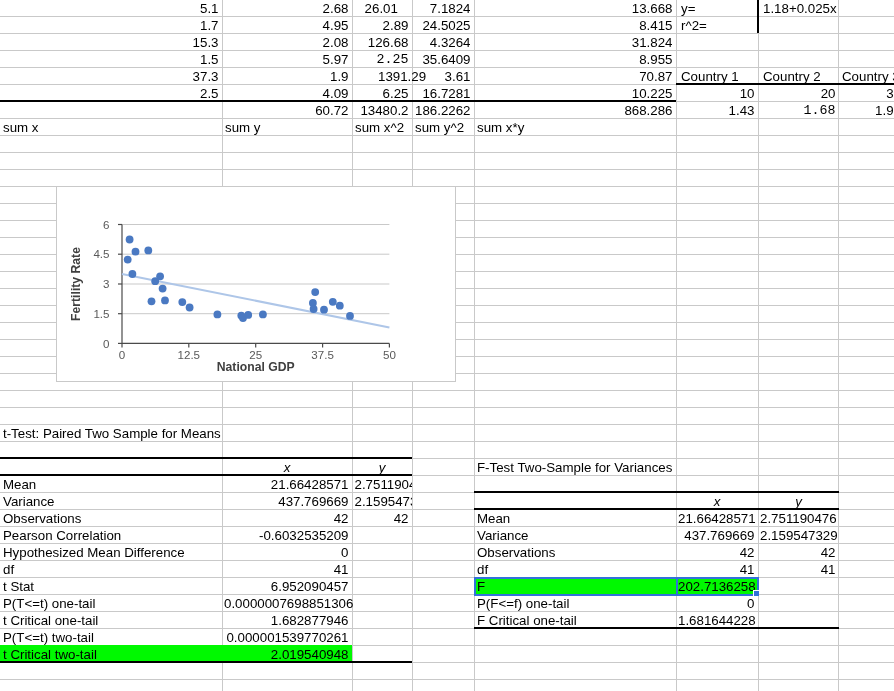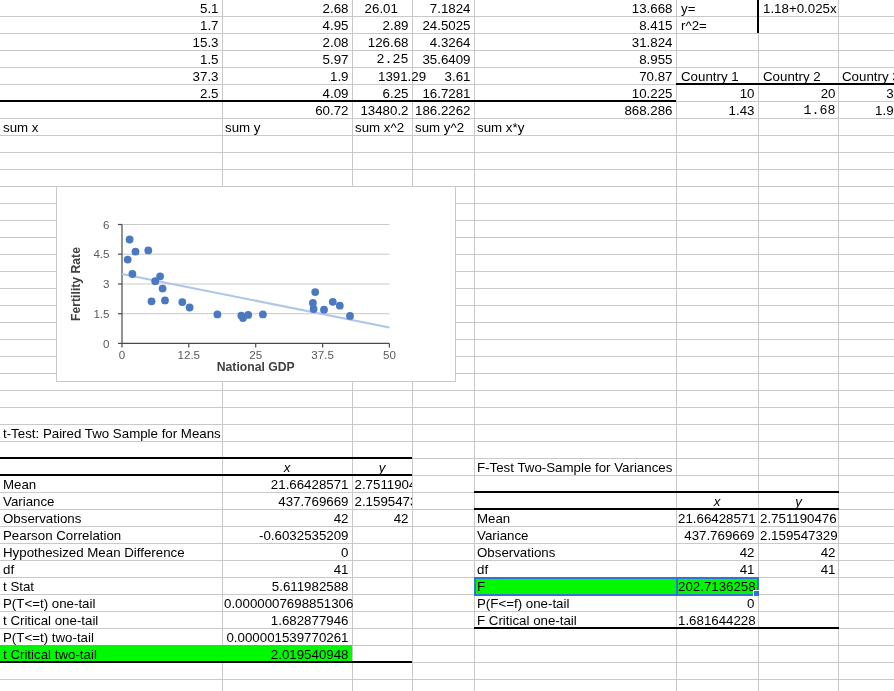--- a/index.html
+++ b/index.html
@@ -149,21 +149,21 @@
 <div class="c " style="left:3px;top:510px;">Observations</div>
 <div class="c " style="left:224px;top:510px;width:124.5px;text-align:right;">42</div>
 <div class="c " style="left:354px;top:510px;width:54.5px;text-align:right;">42</div>
 <div class="c " style="left:3px;top:527px;">Pearson Correlation</div>
 <div class="c " style="left:224px;top:527px;width:124.5px;text-align:right;">-0.6032535209</div>
 <div class="c " style="left:3px;top:544px;">Hypothesized Mean Difference</div>
 <div class="c " style="left:224px;top:544px;width:124.5px;text-align:right;">0</div>
 <div class="c " style="left:3px;top:561px;">df</div>
 <div class="c " style="left:224px;top:561px;width:124.5px;text-align:right;">41</div>
 <div class="c " style="left:3px;top:578px;">t Stat</div>
-<div class="c " style="left:224px;top:578px;width:124.5px;text-align:right;">5.611982588</div>
+<div class="c " style="left:224px;top:578px;width:124.5px;text-align:right;">6.952090457</div>
 <div class="c " style="left:3px;top:595px;">P(T&lt;=t) one-tail</div>
 <div class="c " style="left:224px;top:595px;width:124.5px;text-align:right;">0.0000007698851306</div>
 <div class="c " style="left:3px;top:612px;">t Critical one-tail</div>
 <div class="c " style="left:224px;top:612px;width:124.5px;text-align:right;">1.682877946</div>
 <div class="c " style="left:3px;top:629px;">P(T&lt;=t) two-tail</div>
 <div class="c " style="left:224px;top:629px;width:124.5px;text-align:right;">0.000001539770261</div>
 <div class="c " style="left:3px;top:646px;">t Critical two-tail</div>
 <div class="c " style="left:224px;top:646px;width:124.5px;text-align:right;">2.019540948</div>
 <div class="c " style="left:477px;top:459px;">F-Test Two-Sample for Variances</div>
 <div class="c i" style="left:676px;top:493px;width:82px;text-align:center;">x</div>

